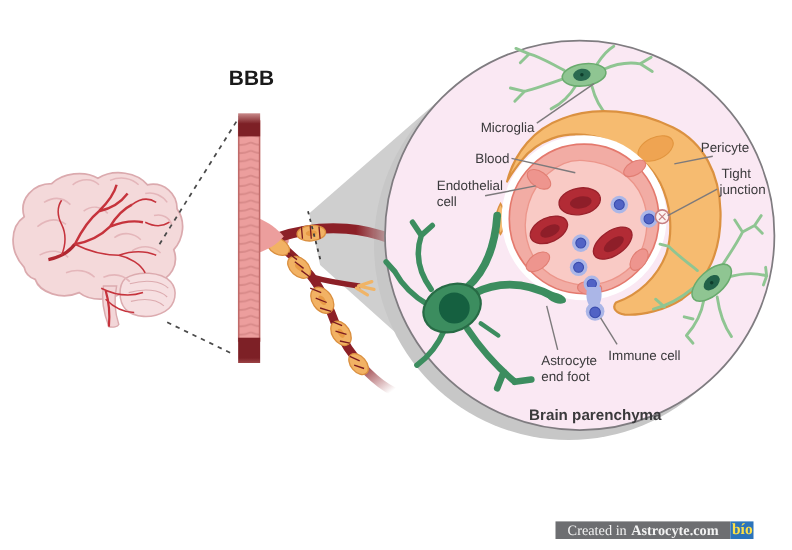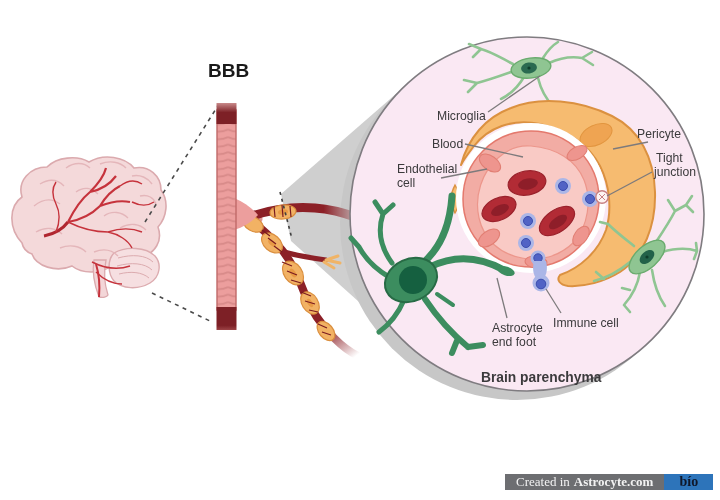--- a/index.html
+++ b/index.html
@@ -4,21 +4,21 @@
 <style>
   html,body{margin:0;padding:0;background:#ffffff;}
   body{width:720px;height:500px;position:relative;overflow:hidden;
        font-family:"Liberation Sans", sans-serif;}
   .stage{position:absolute;left:0;top:0;width:720px;height:500px;}
   svg text{font-family:"Liberation Sans", sans-serif;}
   .badge{position:absolute;left:505px;top:474px;height:26px;display:flex;align-items:flex-start;font-family:Liberation Serif, serif;}
   .badge-text{background:#6d6e71;color:#f2f2f2;font-size:13px;display:flex;align-items:center;
               padding:0 11px;white-space:nowrap;}
   .badge-text b{margin-left:4px;}
-  .badge-logo{background:#2d74ba;color:#0f172a;width:49px;display:flex;align-items:center;
+  .badge-logo{background:#2d74ba;color:#fde047;width:21px;display:flex;align-items:center;
               justify-content:center;font-weight:bold;font-size:14px;}
 </style>
 </head>
 <body>
 
 <div class="stage">
 <svg width="720" height="500" viewBox="0 0 720 500" xmlns="http://www.w3.org/2000/svg">
   <defs>
     <linearGradient id="capTop" x1="0" y1="0" x2="0" y2="1">
       <stop offset="0" stop-color="#c98a8a"></stop>

